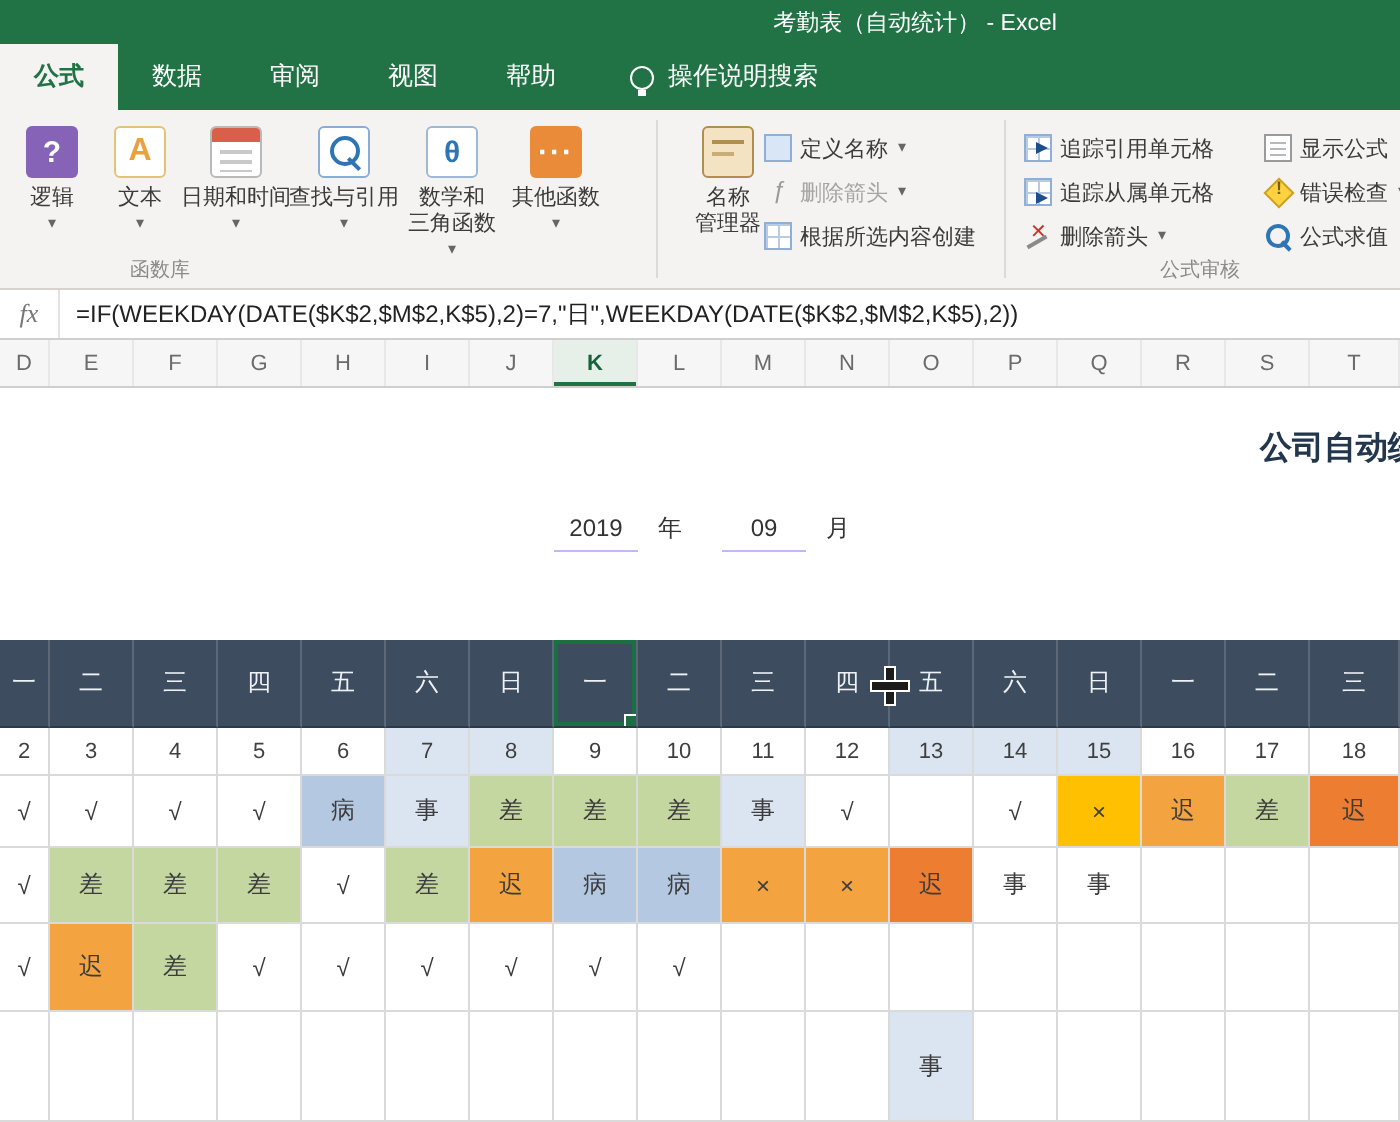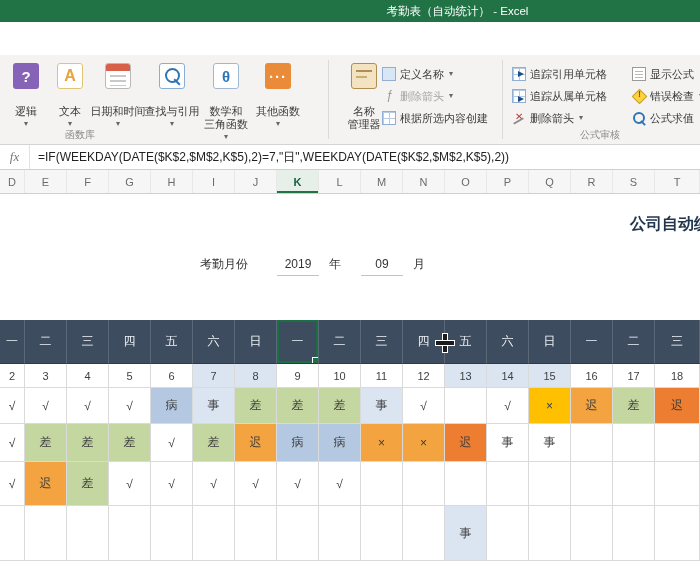--- a/index.html
+++ b/index.html
@@ -17,21 +17,21 @@
   .tab.active{background:#f5f3f2;color:#217346;font-weight:700}
   .tellme{display:flex;align-items:center;padding:0 14px;margin-left:6px}
   .bulb{width:12px;height:12px;border:1.5px solid #fff;border-radius:50%;position:relative;margin-right:7px;flex:none}
   .bulb::after{content:"";position:absolute;left:2.5px;bottom:-4px;width:4px;height:3px;background:#fff}
 
   
   #ribbon{top:55px;left:0;right:0;height:90px;background:#f5f3f2;border-bottom:1px solid #d5d2cf}
   .gdiv{position:absolute;top:5px;bottom:5px;width:1px;background:#dcd9d6}
   .glabel{position:absolute;bottom:2px;font-size:10px;color:#8a8a8a;text-align:center}
   .bb{position:absolute;top:8px;display:flex;flex-direction:column;align-items:center;font-size:11px;color:#3b3b3b;text-align:center}
-  .bb .lbl{margin-top:16px;line-height:1.2;white-space:nowrap}
+  .bb .lbl{margin-top:4px;line-height:1.2;white-space:nowrap}
   .dd{font-size:8px;color:#666;line-height:1;margin-top:2px}
   .sb{position:absolute;display:flex;align-items:center;gap:4px;font-size:11px;color:#3b3b3b;white-space:nowrap;height:18px}
   .sb .dd{margin:0 0 0 1px}
   .sb.disabled{color:#a5a5a5}
 
   
   .ib{border-radius:3px;width:26px;height:26px;display:flex;align-items:center;justify-content:center;font-weight:bold;font-size:15px;flex:none;position:relative;overflow:hidden}
   .ib.logic{background:#8763b8;color:#fff}.ib.logic::before{content:"?"}
   .ib.text{background:#fff;border:1px solid #e3c477;color:#e8a33d;font-size:16px}.ib.text::before{content:"A"}
   .ib.datetime{background:#fff;border:1px solid #b9b9b9}
@@ -93,20 +93,31 @@
 </style>
 </head>
 <body>
 
 <div id="app">
 
   <div id="titlebar" class="abs">
     <span>考勤表（自动统计） - Excel</span>
   </div>
 
+  <div id="tabrow" class="abs">
+    <div class="tab active">公式</div>
+    <div class="tab">数据</div>
+    <div class="tab">审阅</div>
+    <div class="tab">视图</div>
+    <div class="tab">帮助</div>
+    <div class="tellme">
+      <span class="bulb"></span>
+      <span>操作说明搜索</span>
+    </div>
+  </div>
 
   <div id="ribbon" class="abs">
 
     <div class="bb" style="left:6px;width:40px">
       <span class="ib logic"></span>
       <span class="lbl">逻辑</span>
       <span class="dd">▾</span>
     </div>
     <div class="bb" style="left:50px;width:40px">
       <span class="ib text"></span>
@@ -208,21 +219,20 @@
       <div class="colhead" style="width: 42px;">P</div>
       <div class="colhead" style="width: 42px;">Q</div>
       <div class="colhead" style="width: 42px;">R</div>
       <div class="colhead" style="width: 42px;">S</div>
       <div class="colhead" style="width: 45px;">T</div>
     </div>
 
   <div id="sheet" class="abs">
     <div id="sheet-title">公司自动统计</div>
 
-    <div class="mcell" style="left:172px;width:104px">考勤月份</div>
     <div class="mcell underline" style="left:277px;width:42px">2019</div>
     <div class="mcell" style="left:321px;width:28px">年</div>
     <div class="mcell underline" style="left:361px;width:42px">09</div>
     <div class="mcell" style="left:405px;width:28px">月</div>
 
     <div id="att-table">
         <div class="trow week" style="height: 44px;">
           <div class="tcell" style="width: 25px; background: rgb(61, 76, 94);">一</div>
           <div class="tcell" style="width: 42px; background: rgb(61, 76, 94);">二</div>
           <div class="tcell" style="width: 42px; background: rgb(61, 76, 94);">三</div>

